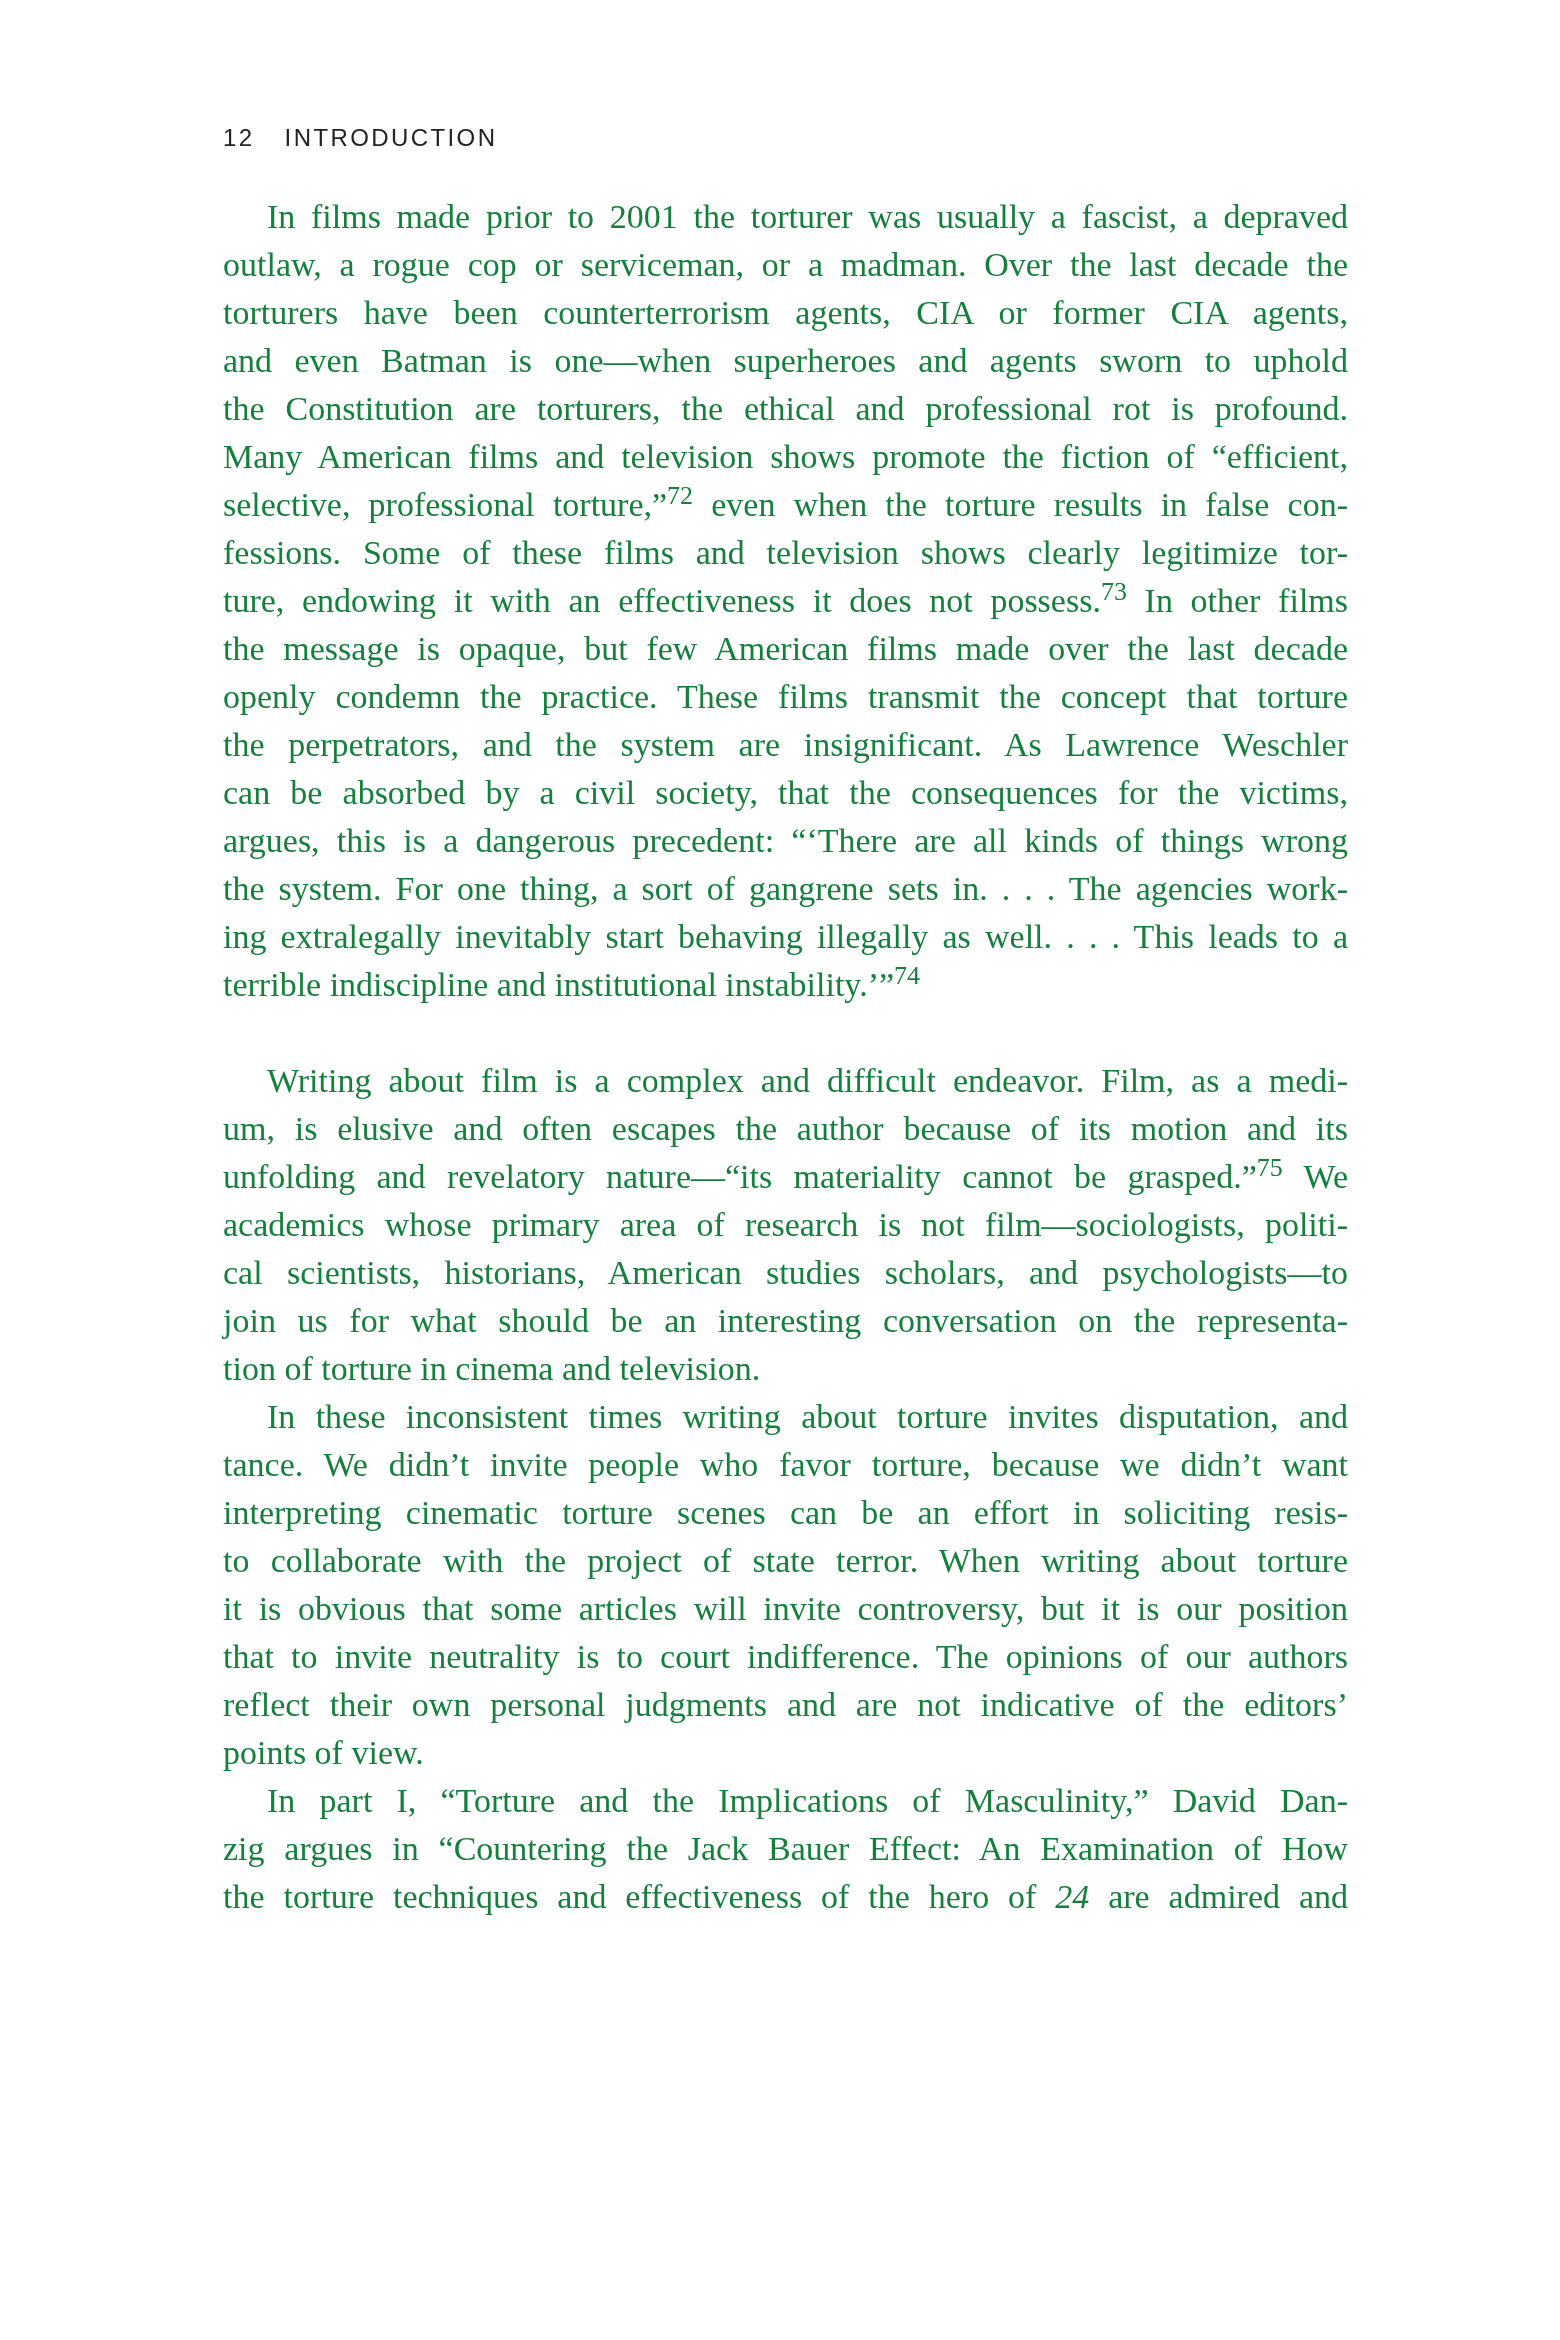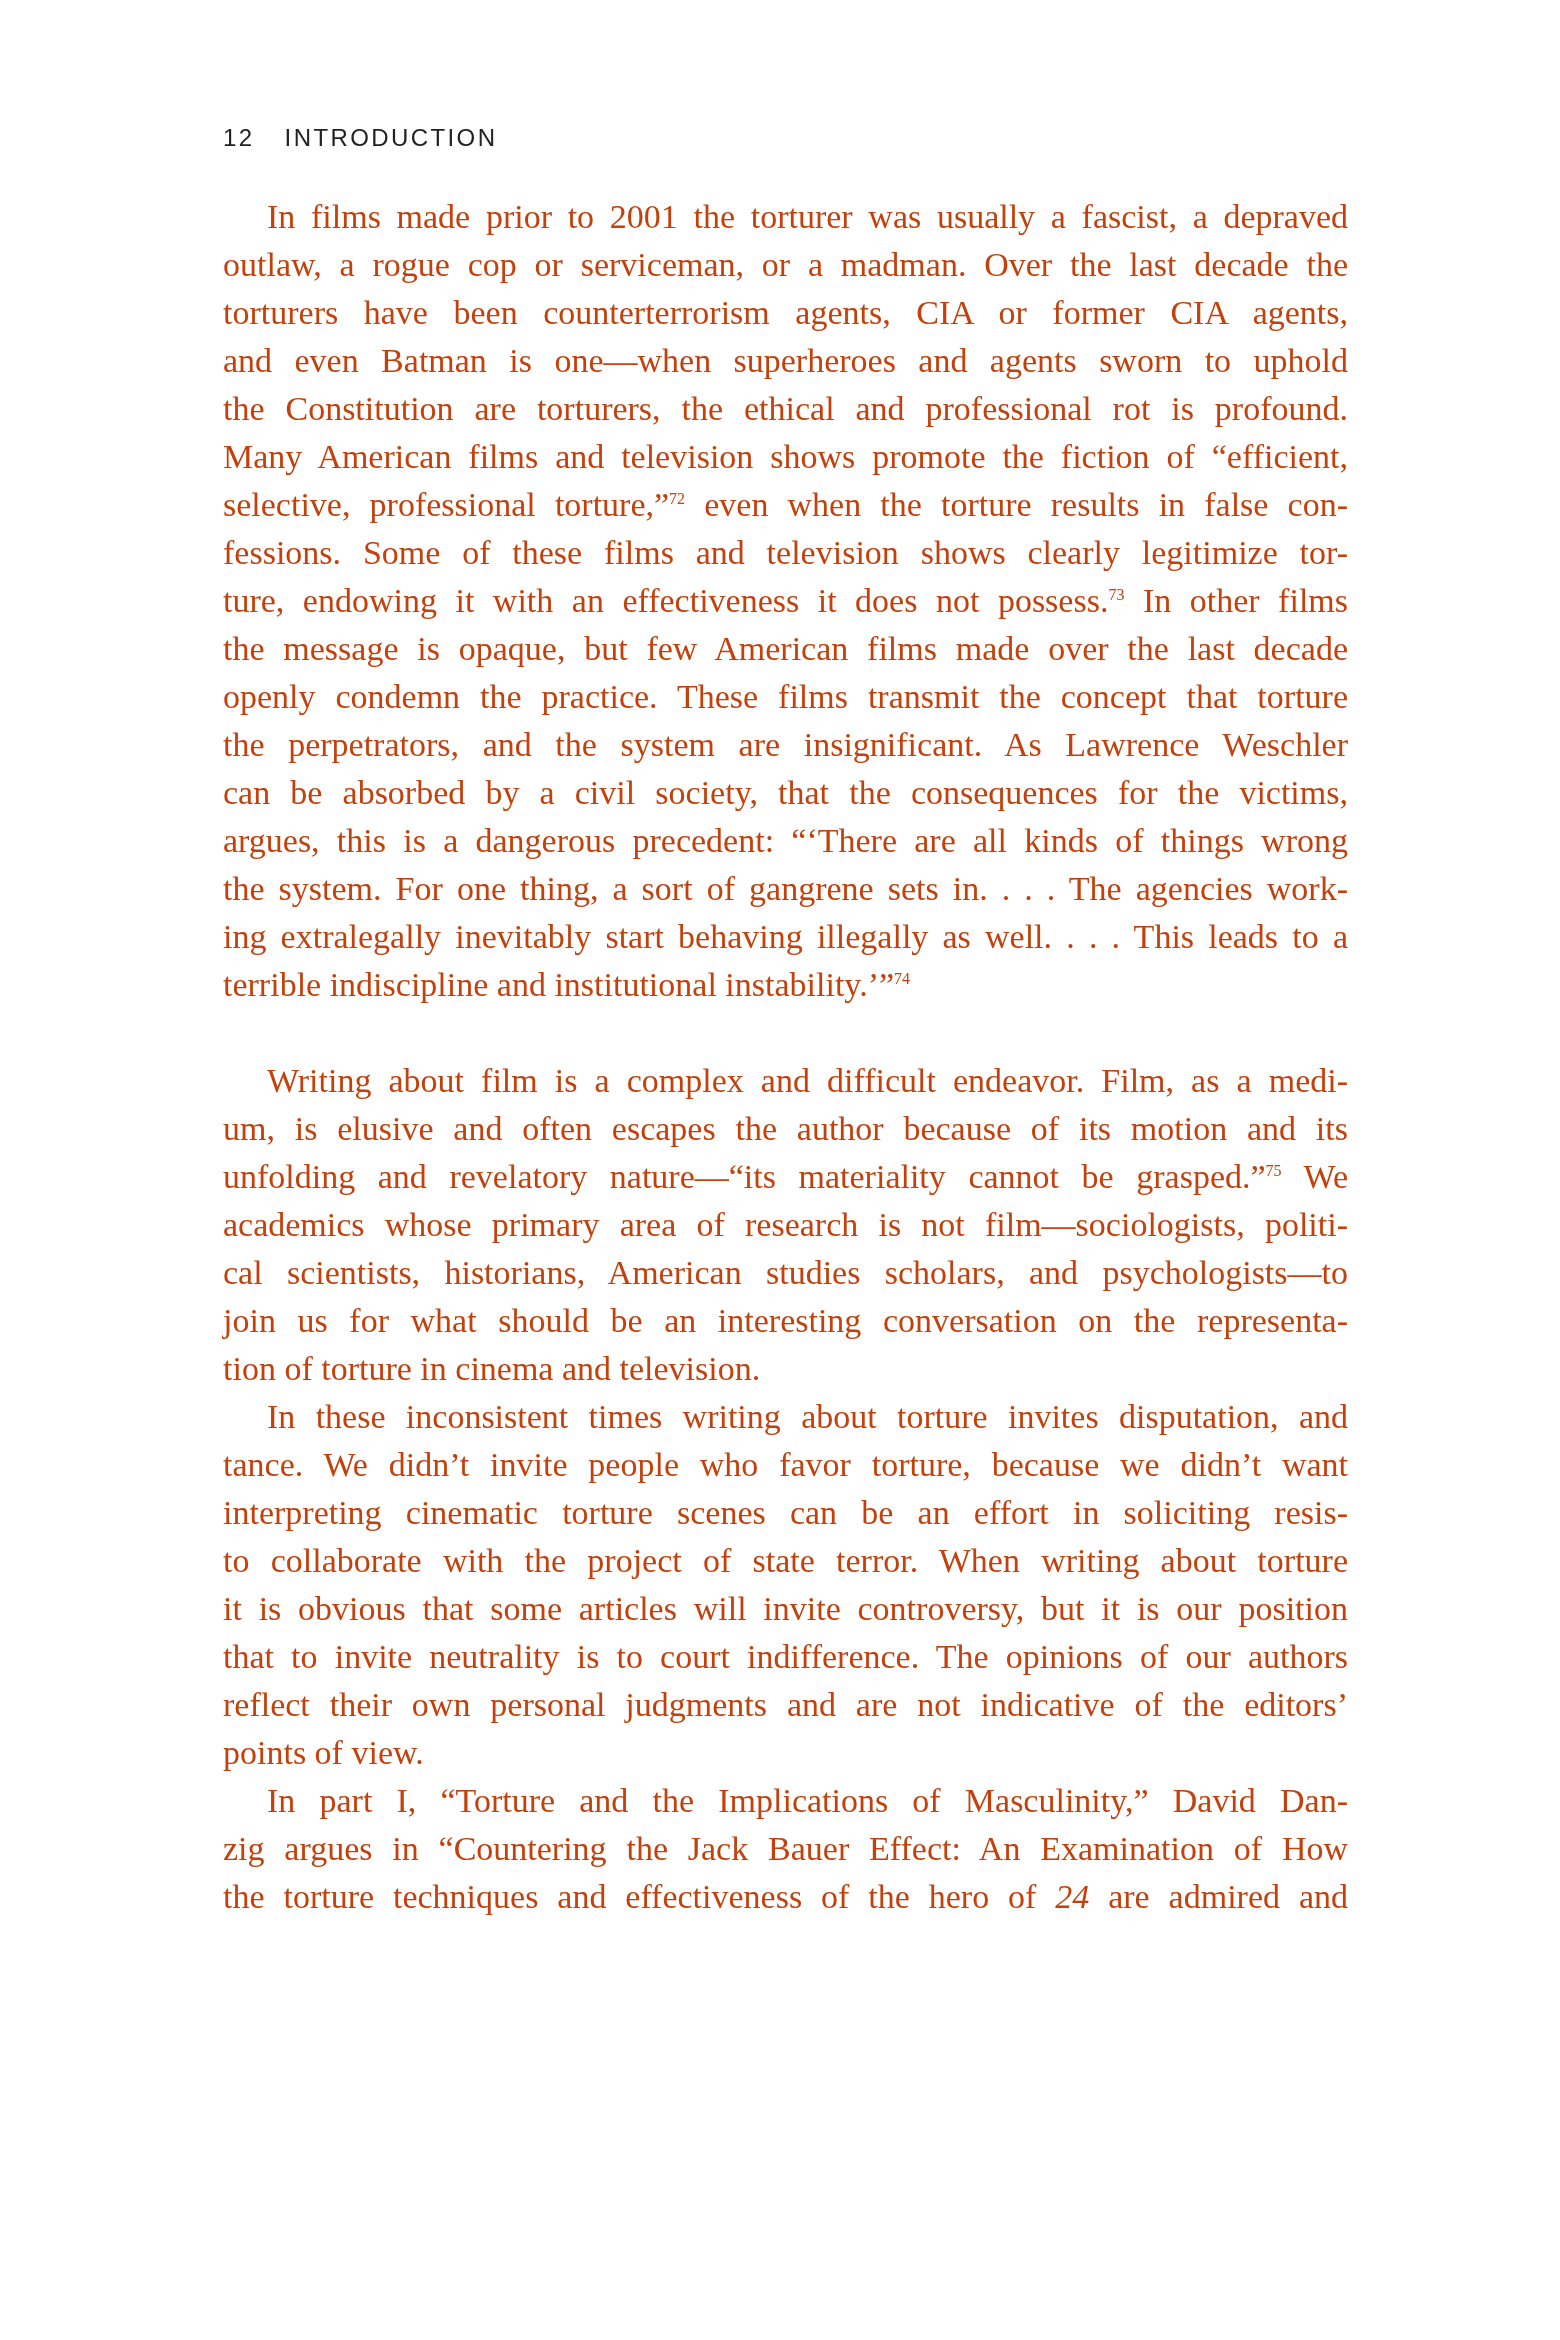--- a/index.html
+++ b/index.html
@@ -31,36 +31,36 @@
       color: #222;
     }
     .running-head .pg { margin-right: 21px; }
     .body {
       position: absolute;
       left: 223px;
       top: 193px;
       width: 1125px;
       font-family: "Liberation Serif", serif;
       font-size: 34px;
-      color: #c2410c;
+      color: #15803d;
     }
     .line {
       display: block;
       height: 48px;
       line-height: 48px;
       white-space: nowrap;
       text-align: justify;
       text-align-last: justify;
       overflow: visible;
     }
     .line.indent { padding-left: 44px; }
     .line.last { text-align-last: left; }
     .gap { height: 48px; }
     sup.fn {
-      font-size: 16px;
+      font-size: 26px;
       vertical-align: 12.4px;
       line-height: 0;
     }
     em.title { font-style: italic; }
   </style>
 </head>
 <body>
 
 <div class="page">
 

